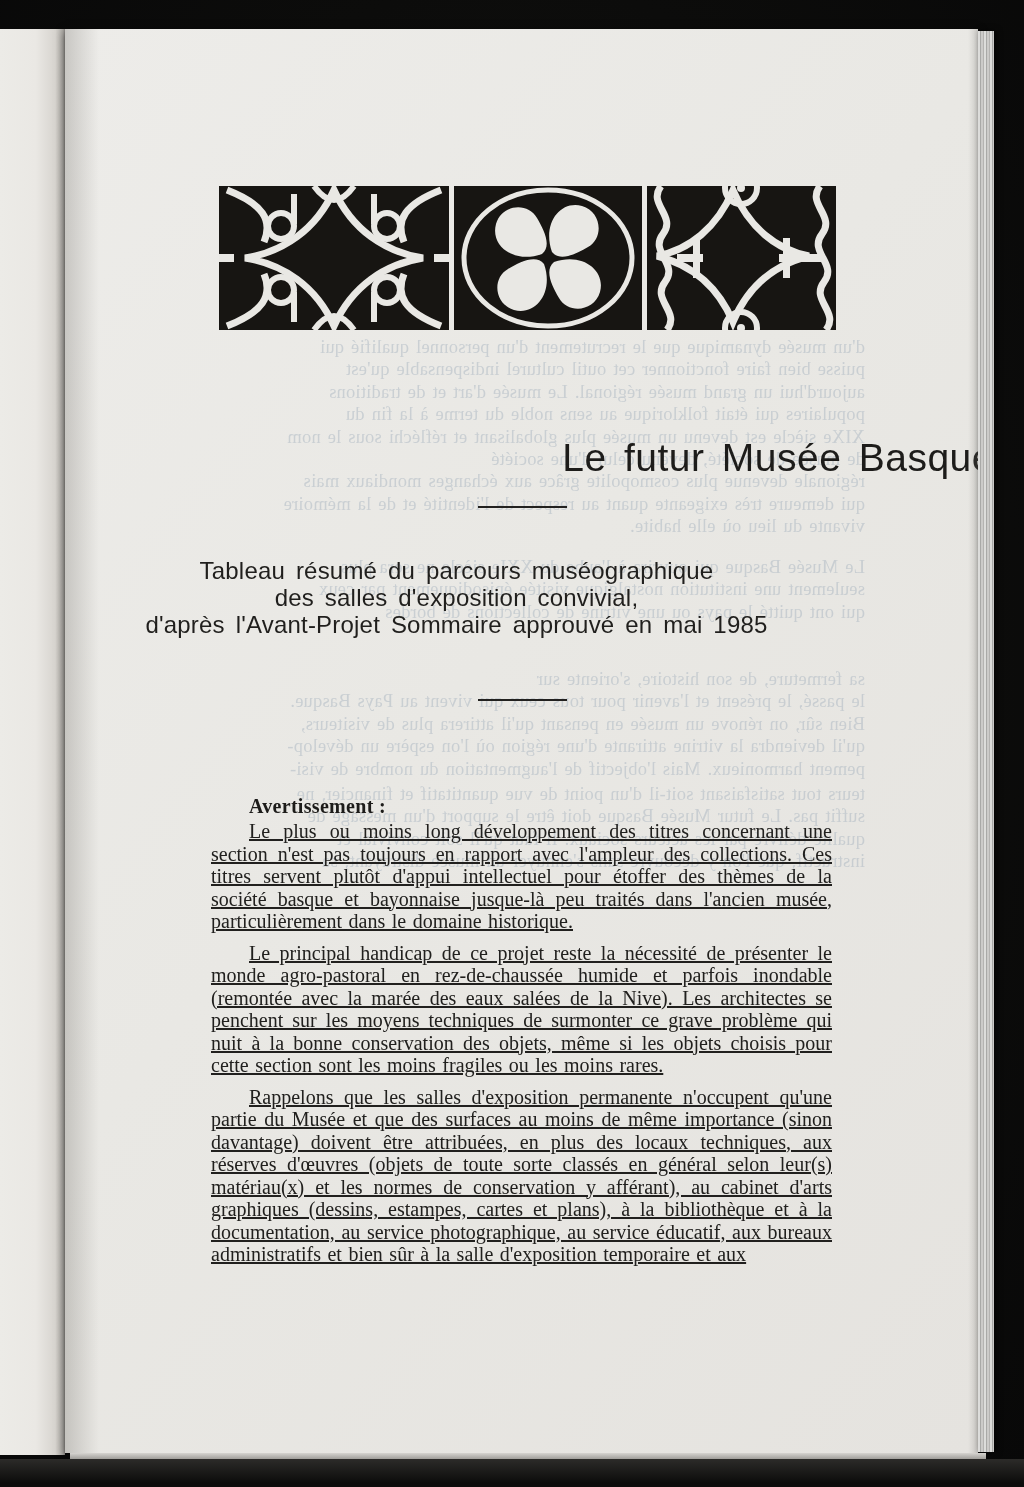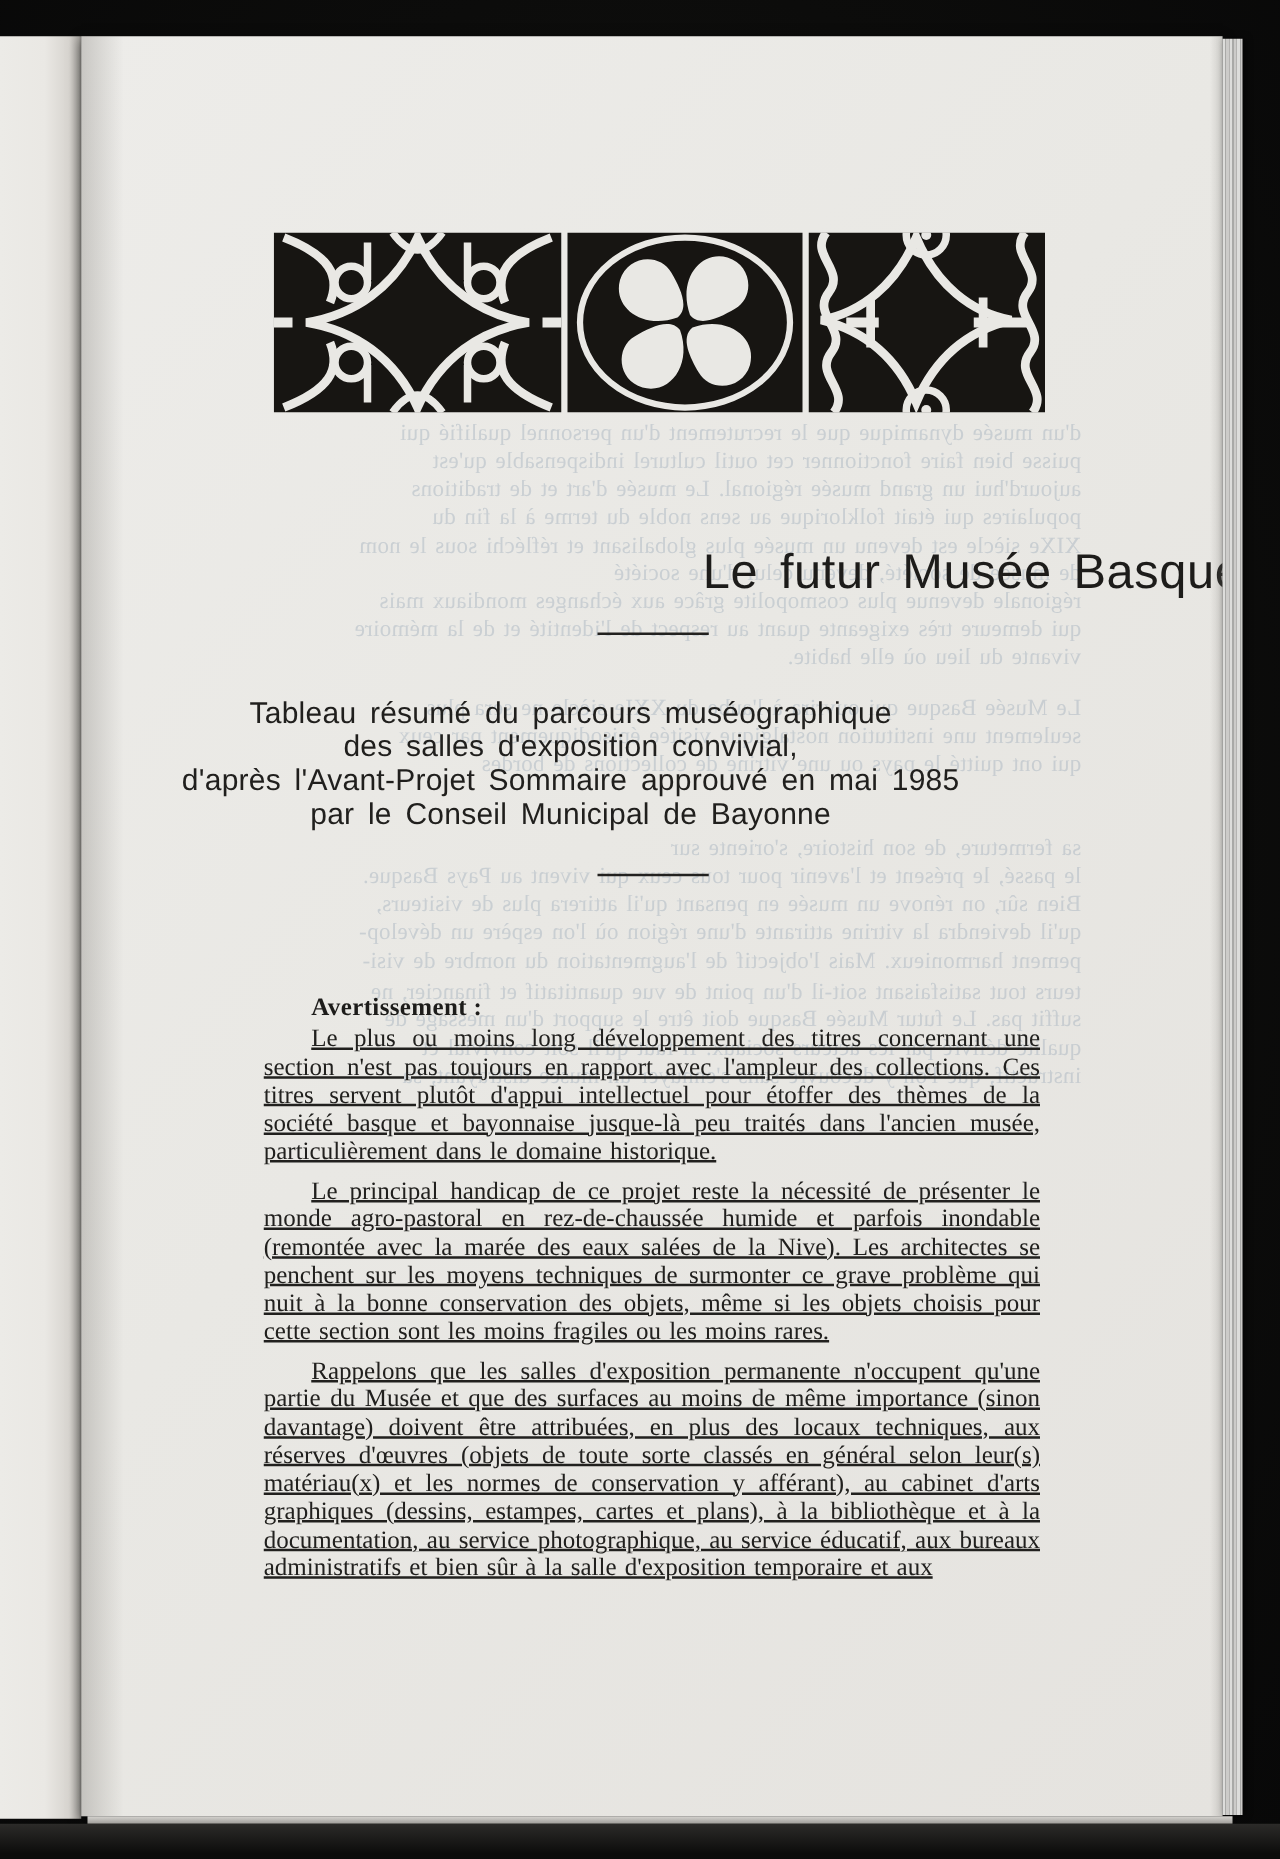--- a/index.html
+++ b/index.html
@@ -153,21 +153,20 @@
         </g>
       </svg>
     </div>
 
     <h1 class="title">Le futur Musée Basque</h1>
     <div class="rule rule1"></div>
     <div class="subtitle" id="subtitle">
         <div>Tableau résumé du parcours muséographique</div>
         <div>des salles d'exposition convivial,</div>
         <div>d'après l'Avant-Projet Sommaire approuvé en mai 1985</div>
-        <div>par le Conseil Municipal de Bayonne</div>
       </div>
     <div class="rule rule2"></div>
     <h2 class="heading">Avertissement :</h2>
     <div class="bodytext" id="paras">
         <p>Le plus ou moins long développement des titres concernant une section n'est pas toujours en rapport avec l'ampleur des collections. Ces titres servent plutôt d'appui intellectuel pour étoffer des thèmes de la société basque et bayonnaise jusque-là peu traités dans l'ancien musée, particulièrement dans le domaine historique.</p>
         <p>Le principal handicap de ce projet reste la nécessité de présenter le monde agro-pastoral en rez-de-chaussée humide et parfois inondable (remontée avec la marée des eaux salées de la Nive). Les architectes se penchent sur les moyens techniques de surmonter ce grave problème qui nuit à la bonne conservation des objets, même si les objets choisis pour cette section sont les moins fragiles ou les moins rares.</p>
         <p>Rappelons que les salles d'exposition permanente n'occupent qu'une partie du Musée et que des surfaces au moins de même importance (sinon davantage) doivent être attribuées, en plus des locaux techniques, aux réserves d'œuvres (objets de toute sorte classés en général selon leur(s) matériau(x) et les normes de conservation y afférant), au cabinet d'arts graphiques (dessins, estampes, cartes et plans), à la bibliothèque et à la documentation, au service photographique, au service éducatif, aux bureaux administratifs et bien sûr à la salle d'exposition temporaire et aux</p>
       </div>
   </div>
 

